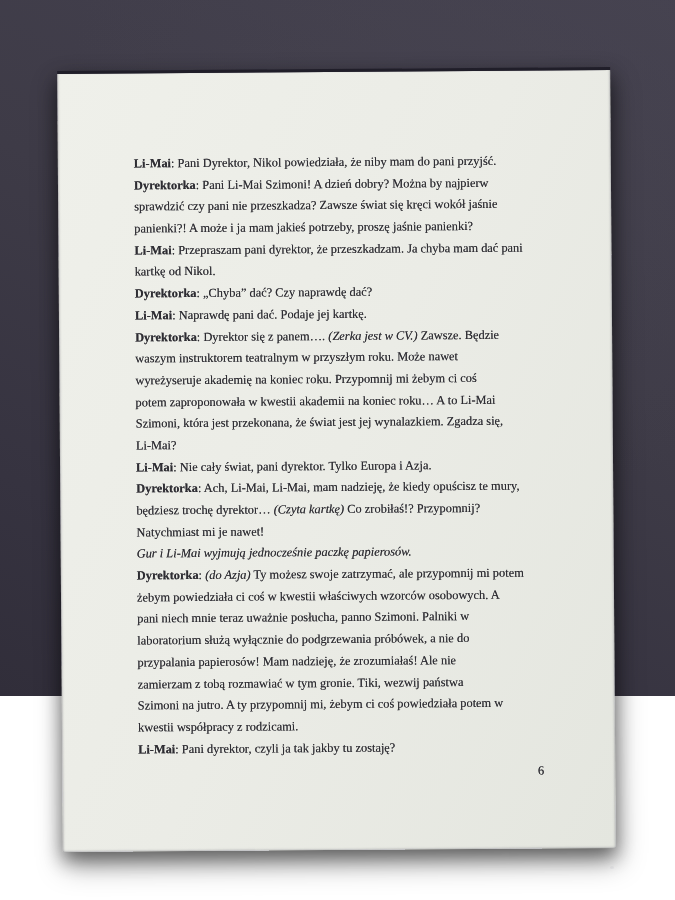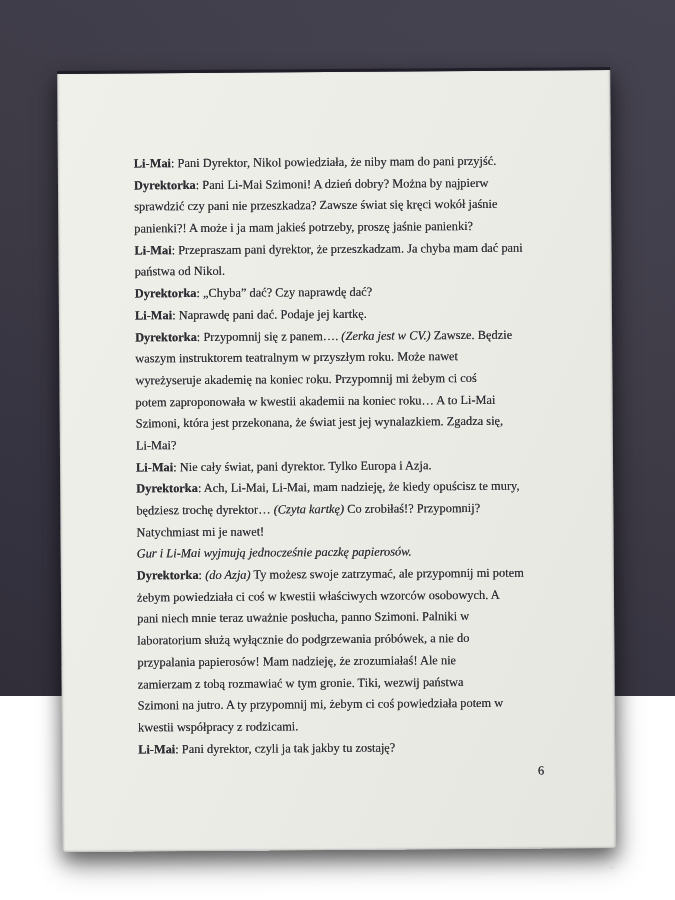--- a/index.html
+++ b/index.html
@@ -76,24 +76,24 @@
 
 <div class="backdrop">
   <div class="speck"></div>
   <div class="paper">
     <div class="text-block">
         <div class="line"><span class="seg bold">Li-Mai</span><span class="seg regular">: Pani Dyrektor, Nikol powiedziała, że niby mam do pani przyjść.</span></div>
         <div class="line"><span class="seg bold">Dyrektorka</span><span class="seg regular">: Pani Li-Mai Szimoni! A dzień dobry? Można by najpierw</span></div>
         <div class="line"><span class="seg regular">sprawdzić czy pani nie przeszkadza? Zawsze świat się kręci wokół jaśnie</span></div>
         <div class="line"><span class="seg regular">panienki?! A może i ja mam jakieś potrzeby, proszę jaśnie panienki?</span></div>
         <div class="line"><span class="seg bold">Li-Mai</span><span class="seg regular">: Przepraszam pani dyrektor, że przeszkadzam. Ja chyba mam dać pani</span></div>
-        <div class="line"><span class="seg regular">państwa od Nikol.</span></div>
+        <div class="line"><span class="seg regular">kartkę od Nikol.</span></div>
         <div class="line"><span class="seg bold">Dyrektorka</span><span class="seg regular">: „Chyba” dać? Czy naprawdę dać?</span></div>
         <div class="line"><span class="seg bold">Li-Mai</span><span class="seg regular">: Naprawdę pani dać. Podaje jej kartkę.</span></div>
-        <div class="line"><span class="seg bold">Dyrektorka</span><span class="seg regular">: Przypomnij się z panem…. </span><span class="seg italic">(Zerka jest w CV.)</span><span class="seg regular"> Zawsze. Będzie</span></div>
+        <div class="line"><span class="seg bold">Dyrektorka</span><span class="seg regular">: Dyrektor się z panem…. </span><span class="seg italic">(Zerka jest w CV.)</span><span class="seg regular"> Zawsze. Będzie</span></div>
         <div class="line"><span class="seg regular">waszym instruktorem teatralnym w przyszłym roku. Może nawet</span></div>
         <div class="line"><span class="seg regular">wyreżyseruje akademię na koniec roku. Przypomnij mi żebym ci coś</span></div>
         <div class="line"><span class="seg regular">potem zaproponowała w kwestii akademii na koniec roku… A to Li-Mai</span></div>
         <div class="line"><span class="seg regular">Szimoni, która jest przekonana, że świat jest jej wynalazkiem. Zgadza się,</span></div>
         <div class="line"><span class="seg regular">Li-Mai?</span></div>
         <div class="line"><span class="seg bold">Li-Mai</span><span class="seg regular">: Nie cały świat, pani dyrektor. Tylko Europa i Azja.</span></div>
         <div class="line"><span class="seg bold">Dyrektorka</span><span class="seg regular">: Ach, Li-Mai, Li-Mai, mam nadzieję, że kiedy opuścisz te mury,</span></div>
         <div class="line"><span class="seg regular">będziesz trochę dyrektor… </span><span class="seg italic">(Czyta kartkę)</span><span class="seg regular"> Co zrobiłaś!? Przypomnij?</span></div>
         <div class="line"><span class="seg regular">Natychmiast mi je nawet!</span></div>
         <div class="line"><span class="seg italic">Gur i Li-Mai wyjmują jednocześnie paczkę papierosów.</span></div>

